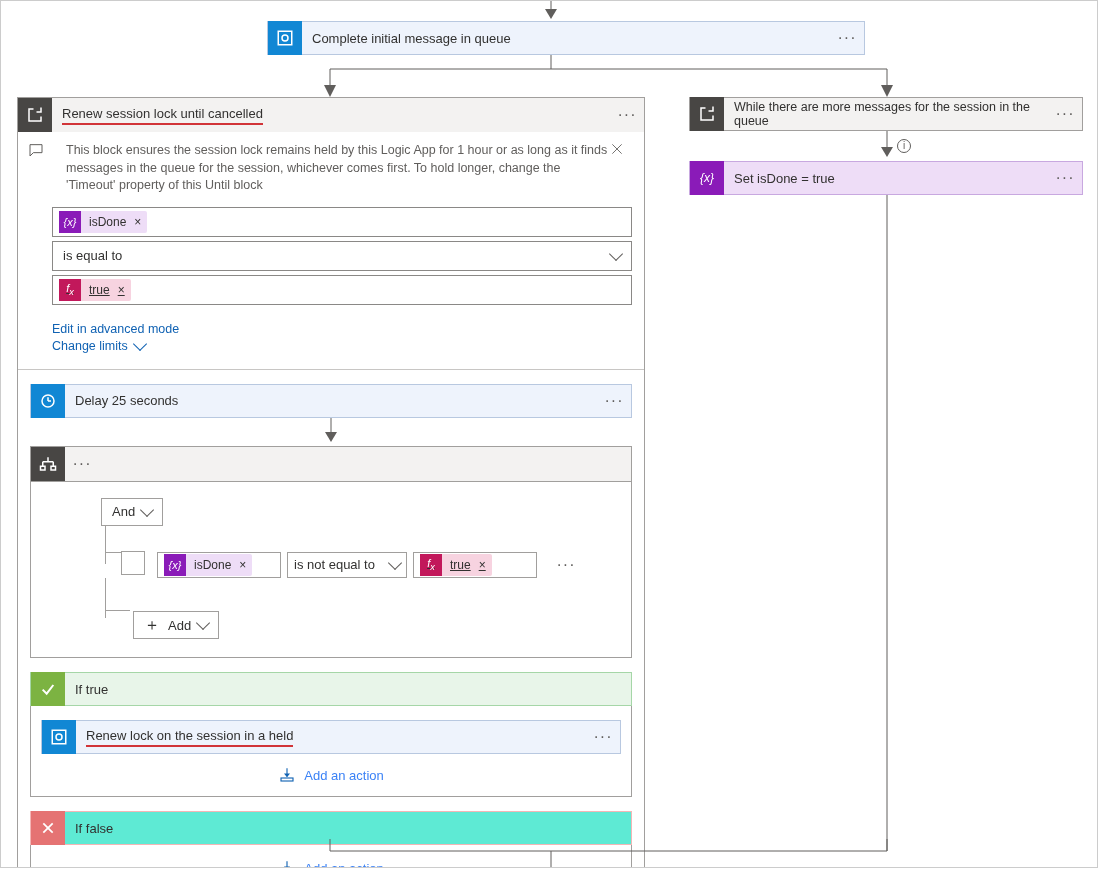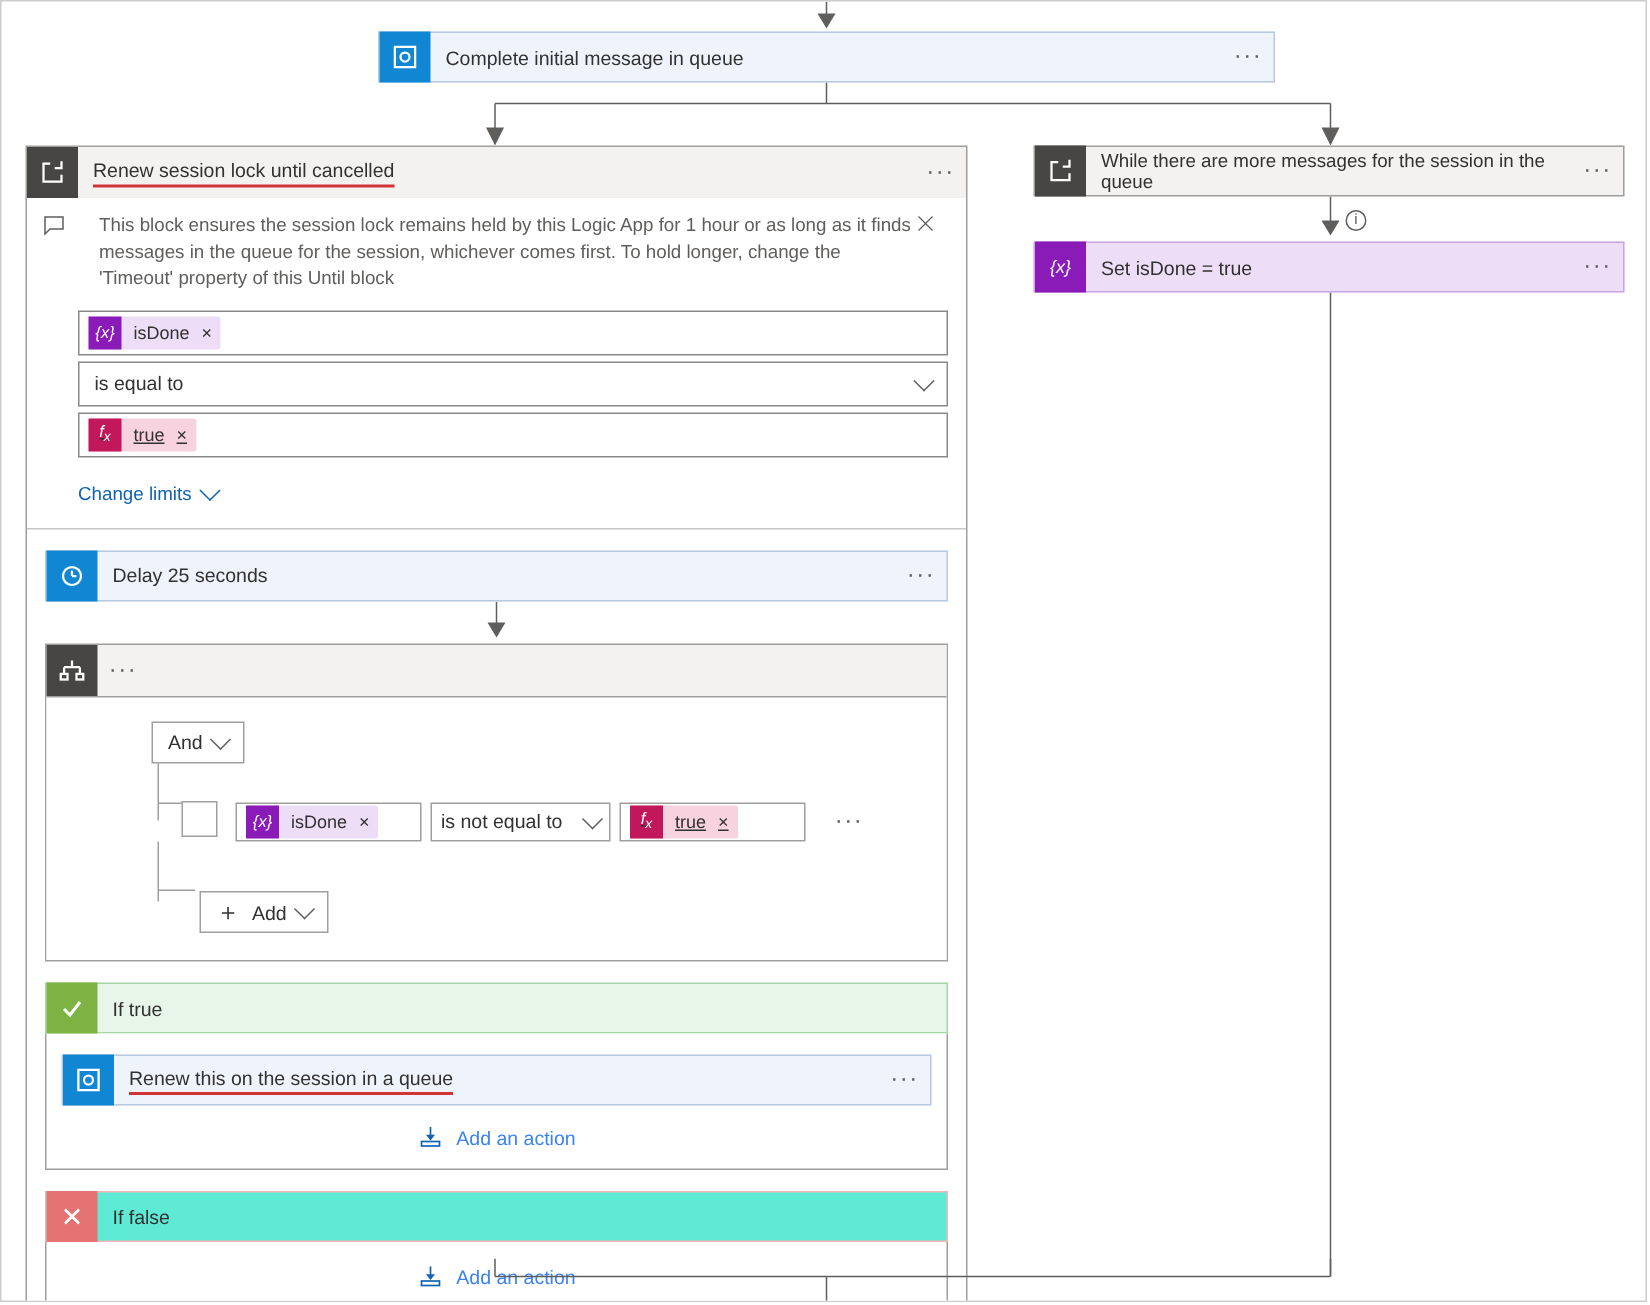--- a/index.html
+++ b/index.html
@@ -75,21 +75,21 @@
 </head>
 <body>
 
 <div class="canvas">
 
   <svg style="position:absolute; left:540px; top:0; width:20px; height:20px;">
     <line x1="10" y1="0" x2="10" y2="10" stroke="#605e5c" stroke-width="1"></line>
     <polygon points="4,8 16,8 10,18" fill="#605e5c"></polygon>
   </svg>
 
-  <div class="action-card blue" style="left:251px; top:20px; width:598px;">
+  <div class="action-card blue" style="left:266px; top:20px; width:598px;">
     <div class="action-icon" style="background:#1187d4;">
       <svg width="18" height="18" viewBox="0 0 24 24">
           <rect x="3" y="3" width="18" height="18" fill="none" stroke="#fff" stroke-width="2"></rect>
           <circle cx="12" cy="12" r="4" fill="none" stroke="#fff" stroke-width="2"></circle>
         </svg>
     </div>
     <div class="action-title">Complete initial message in queue</div>
     <div class="action-menu">···</div>
   </div>
 
@@ -146,20 +146,21 @@
           <span class="token-icon">
               <i>f<sub>x</sub></i>
             </span>
           <span class="token-label">true</span>
           <span class="token-x">×</span>
         </span>
       </div>
     </div>
 
     <div class="links">
+      <div><span class="link">Edit in advanced mode</span></div>
       <div><span class="link"><span>Change limits</span>&nbsp;&nbsp;<span class="chev-down" style="border-color:#1062b3;"></span></span></div>
     </div>
 
     <div style="height:1px;background:#c8c6c4;margin:4px 0 0 0;"></div>
 
     <div style="height:14px;"></div>
     <div style="margin:0 12px;">
       <div class="action-card blue" style="position:relative; width:100%;">
         <div class="action-icon" style="background:#1187d4;">
           <svg width="18" height="18" viewBox="0 0 24 24">
@@ -244,21 +245,21 @@
         <div class="action-title">If true</div>
       </div>
       <div class="branch-body">
         <div class="sub-action">
           <div class="action-icon" style="background:#1187d4;">
             <svg width="18" height="18" viewBox="0 0 24 24">
                 <rect x="3" y="3" width="18" height="18" fill="none" stroke="#fff" stroke-width="2"></rect>
                 <circle cx="12" cy="12" r="4" fill="none" stroke="#fff" stroke-width="2"></circle>
               </svg>
           </div>
-          <div class="action-title"><span class="underline-red">Renew this on the session in a queue</span></div>
+          <div class="action-title"><span class="underline-red">Renew lock on the session in a held</span></div>
           <div class="action-menu">···</div>
         </div>
         <div class="add-action">
           <svg width="18" height="18" viewBox="0 0 24 24">
               <rect x="4" y="16" width="16" height="4" fill="none" stroke="#1062b3" stroke-width="1.5"></rect>
               <line x1="12" y1="3" x2="12" y2="14" stroke="#1062b3" stroke-width="1.5"></line>
               <polygon points="8,10 16,10 12,15" fill="#1062b3"></polygon>
             </svg>
           <span>Add an action</span>
         </div>

